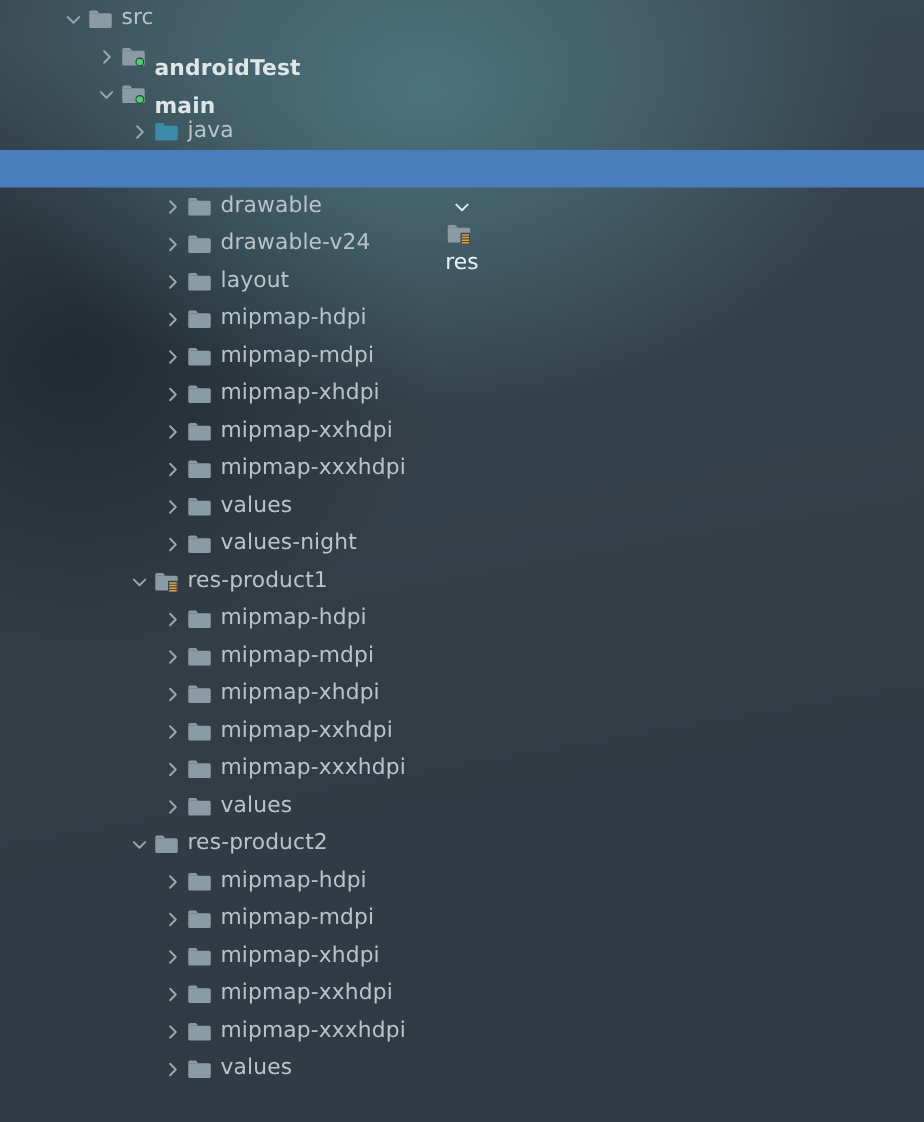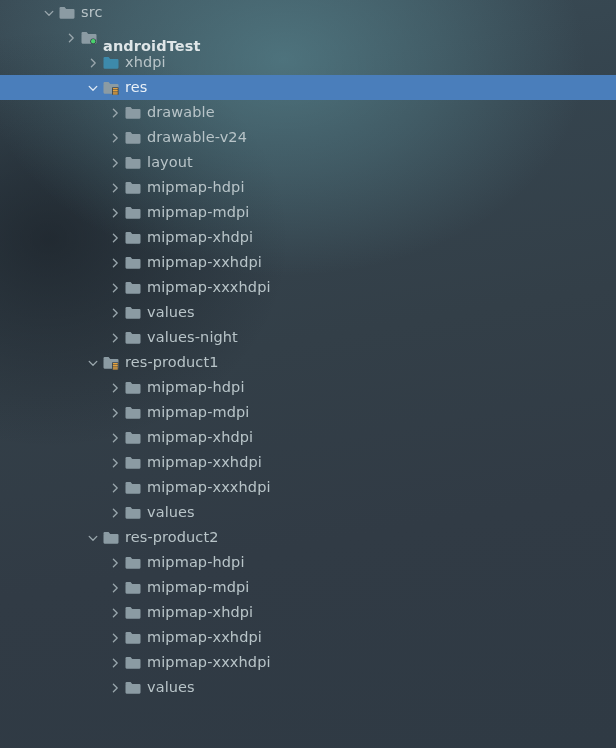--- a/index.html
+++ b/index.html
@@ -28,20 +28,21 @@
   }
   .row {
     position: relative;
     height: 25px;
     display: flex;
     align-items: center;
     white-space: nowrap;
   }
   .row.selected {
     background: #4a7ebb;
+    flex-direction: column;
   }
   .twisty {
     position: relative;
     width: 18px;
     height: 25px;
     flex: 0 0 18px;
   }
   .twisty svg { position: absolute; left: 3px; top: 7px; }
   .twisty path {
     fill: none;
@@ -105,33 +106,50 @@
           <svg width="16" height="14" viewBox="0 0 16 14">
             <path d="M0.5 2.2 A1.2 1.2 0 0 1 1.7 1.0 H5.6 L7.2 2.9 H1.7 A1.2 1.2 0 0 0 0.5 4.1 Z" fill="#8b9ba3"></path>
             <path d="M0.5 4.0 A1.1 1.1 0 0 1 1.6 2.9 H14.4 A1.1 1.1 0 0 1 15.5 4.0 V11.6 A1.1 1.1 0 0 1 14.4 12.7 H1.6 A1.1 1.1 0 0 1 0.5 11.6 Z" fill="#8b9ba3"></path>
             <circle cx="12.2" cy="10.3" r="2.9" fill="#2f3a44"></circle>
             <circle cx="12.2" cy="10.3" r="2.2" fill="#4ad16e"></circle>
           </svg>
         </div>
         <span class="label bold">androidTest</span>
       </div>
       <div class="row">
+        <div style="flex: 0 0 auto; height: 25px; width: 62px;"></div>
+        <div class="twisty">
+          <svg width="12" height="12" viewBox="0 0 12 12">
+            <path d="M2.2 4.4 L6 8.2 L9.8 4.4"></path>
+          </svg>
+        </div>
+        <div class="icon">
+          <svg width="16" height="14" viewBox="0 0 16 14">
+            <path d="M0.5 2.2 A1.2 1.2 0 0 1 1.7 1.0 H5.6 L7.2 2.9 H1.7 A1.2 1.2 0 0 0 0.5 4.1 Z" fill="#8b9ba3"></path>
+            <path d="M0.5 4.0 A1.1 1.1 0 0 1 1.6 2.9 H14.4 A1.1 1.1 0 0 1 15.5 4.0 V11.6 A1.1 1.1 0 0 1 14.4 12.7 H1.6 A1.1 1.1 0 0 1 0.5 11.6 Z" fill="#8b9ba3"></path>
+            <circle cx="12.2" cy="10.3" r="2.9" fill="#2f3a44"></circle>
+            <circle cx="12.2" cy="10.3" r="2.2" fill="#4ad16e"></circle>
+          </svg>
+        </div>
+        <span class="label bold">main</span>
+      </div>
+      <div class="row">
         <div style="flex: 0 0 auto; height: 25px; width: 84px;"></div>
         <div class="twisty">
           <svg width="12" height="12" viewBox="0 0 12 12">
             <path d="M4.4 2.2 L8.2 6 L4.4 9.8"></path>
           </svg>
         </div>
         <div class="icon">
           <svg width="16" height="14" viewBox="0 0 16 14">
             <path d="M0.5 2.2 A1.2 1.2 0 0 1 1.7 1.0 H5.6 L7.2 2.9 H1.7 A1.2 1.2 0 0 0 0.5 4.1 Z" fill="#3d8aab"></path>
             <path d="M0.5 4.0 A1.1 1.1 0 0 1 1.6 2.9 H14.4 A1.1 1.1 0 0 1 15.5 4.0 V11.6 A1.1 1.1 0 0 1 14.4 12.7 H1.6 A1.1 1.1 0 0 1 0.5 11.6 Z" fill="#3d8aab"></path>
           </svg>
         </div>
-        <span class="label">xhdpi</span>
+        <span class="label">java</span>
       </div>
       <div class="row selected">
         <div style="flex: 0 0 auto; height: 25px; width: 84px;"></div>
         <div class="twisty">
           <svg width="12" height="12" viewBox="0 0 12 12">
             <path d="M2.2 4.4 L6 8.2 L9.8 4.4"></path>
           </svg>
         </div>
         <div class="icon">
           <svg width="16" height="14" viewBox="0 0 16 14">

